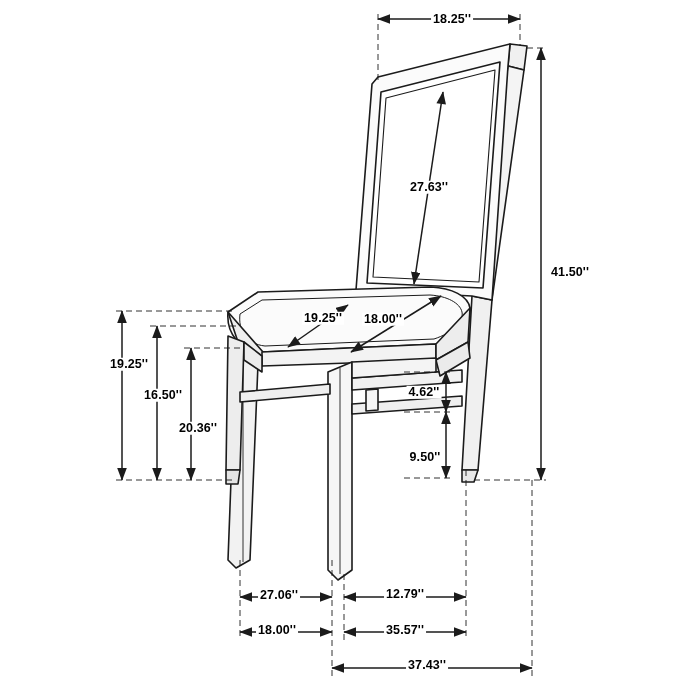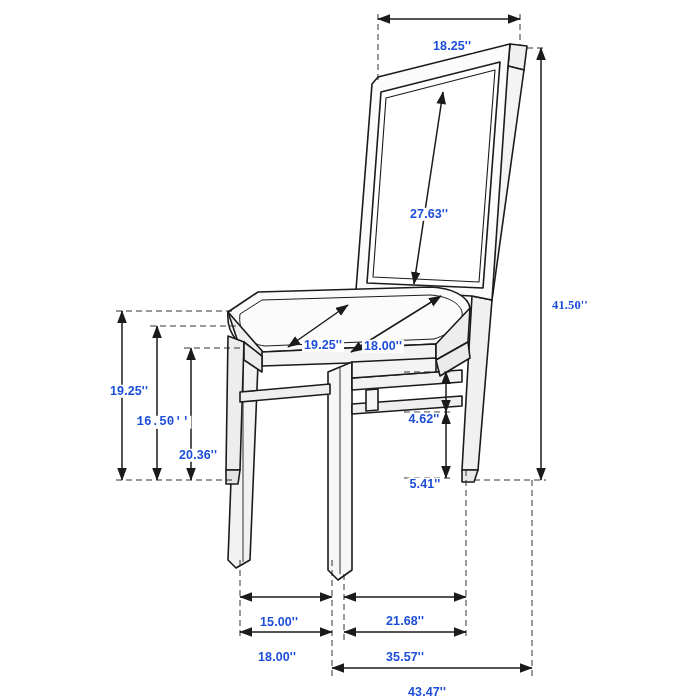--- a/index.html
+++ b/index.html
@@ -19,28 +19,27 @@
   #stage svg {
     position: absolute;
     left: 0; top: 0;
     width: 700px;
     height: 700px;
   }
   .dimlabel {
     position: absolute;
     font-size: 12.5px;
     font-weight: bold;
-    color: #1d4ed8;
+    color: #000000;
     white-space: nowrap;
     letter-spacing: 0.1px;
     transform: translate(-50%, -50%);
     background: #ffffff;
     padding: 0 2px;
     line-height: 1;
-    margin-top: 27px;
   }
 </style>
 </head>
 <body>
 
 <div id="stage">
 
   <svg viewBox="0 0 700 700">
     <defs>
       <marker id="arrowEnd" markerWidth="9" markerHeight="9" refX="8" refY="3.2" orient="auto" markerUnits="strokeWidth">
@@ -143,28 +142,28 @@
 
       <line x1="240" y1="597" x2="332" y2="597"></line>
       <line x1="344" y1="597" x2="466" y2="597"></line>
       <line x1="240" y1="632" x2="332" y2="632"></line>
       <line x1="344" y1="632" x2="466" y2="632"></line>
       <line x1="332" y1="668" x2="532" y2="668"></line>
     </g>
   </svg>
 
   <div class="dimlabel" style="left:452px; top:19px;">18.25''</div>
-  <div class="dimlabel" style="left:570px; top:278px;font-family:Liberation Serif, serif;">41.50''</div>
+  <div class="dimlabel" style="left:570px; top:272px;">41.50''</div>
   <div class="dimlabel" style="left:429px; top:187px;">27.63''</div>
   <div class="dimlabel" style="left:323px; top:318px;">19.25''</div>
   <div class="dimlabel" style="left:383px; top:319px;">18.00''</div>
   <div class="dimlabel" style="left:129px; top:364px;">19.25''</div>
-  <div class="dimlabel" style="left:163px; top:395px;font-family:Liberation Mono, monospace;">16.50''</div>
+  <div class="dimlabel" style="left:163px; top:395px;">16.50''</div>
   <div class="dimlabel" style="left:198px; top:428px;">20.36''</div>
   <div class="dimlabel" style="left:424px; top:392px;">4.62''</div>
-  <div class="dimlabel" style="left:425px; top:457px;">5.41''</div>
-  <div class="dimlabel" style="left:279px; top:595px;">15.00''</div>
-  <div class="dimlabel" style="left:405px; top:594px;">21.68''</div>
+  <div class="dimlabel" style="left:425px; top:457px;">9.50''</div>
+  <div class="dimlabel" style="left:279px; top:595px;">27.06''</div>
+  <div class="dimlabel" style="left:405px; top:594px;">12.79''</div>
   <div class="dimlabel" style="left:277px; top:630px;">18.00''</div>
   <div class="dimlabel" style="left:405px; top:630px;">35.57''</div>
-  <div class="dimlabel" style="left:427px; top:665px;">43.47''</div>
+  <div class="dimlabel" style="left:427px; top:665px;">37.43''</div>
 
 </div>
 
 </body></html>

